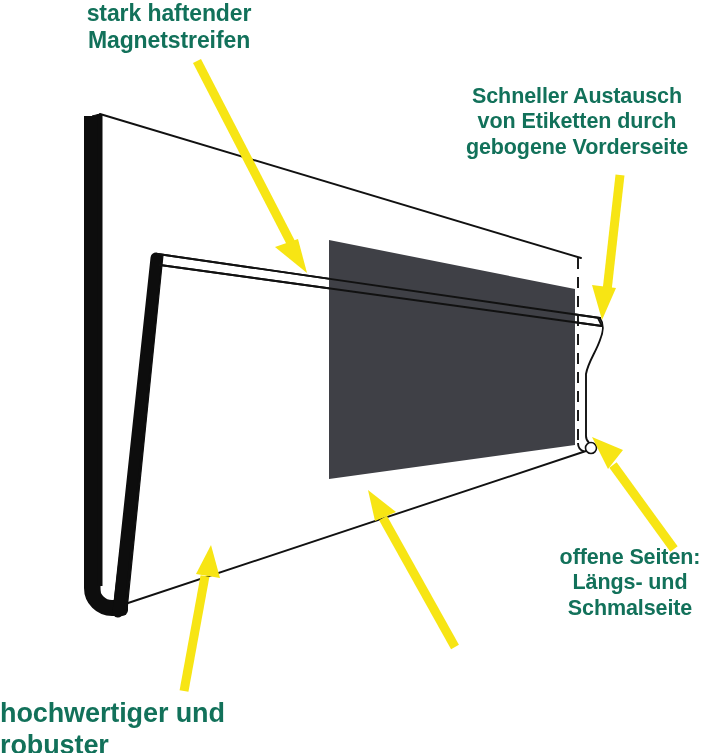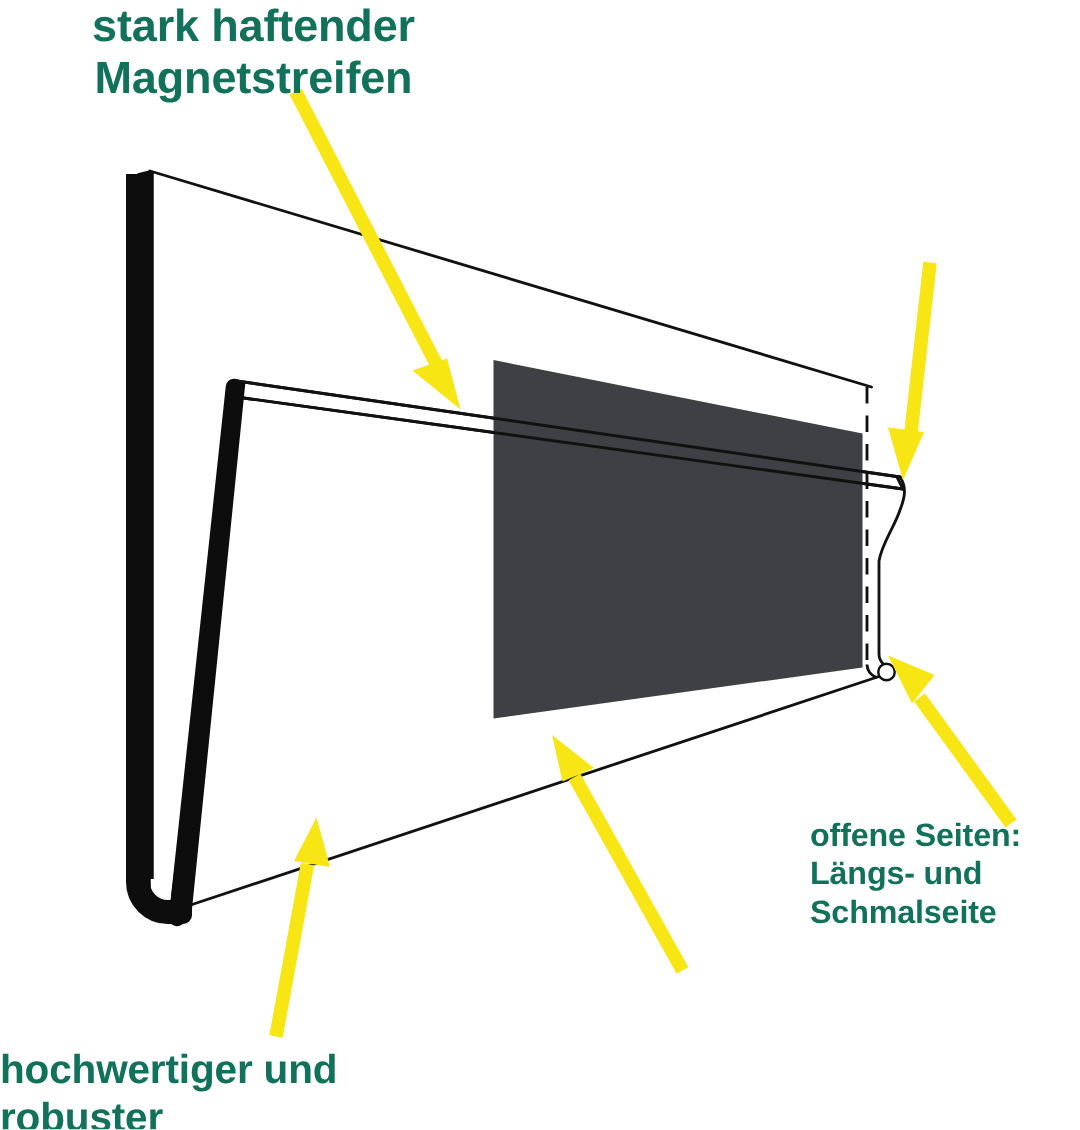--- a/index.html
+++ b/index.html
@@ -33,34 +33,34 @@
     font-weight: bold;
     line-height: 1.18;
     letter-spacing: -0.1px;
     white-space: pre-line;
   }
   #callout-magnet {
     left: 34px;
     top: 0px;
     width: 270px;
     text-align: center;
-    font-size: 30px;
+    font-size: 23px;
   }
   #callout-austausch {
     left: 434px;
     top: 84px;
     width: 286px;
     text-align: center;
     font-size: 21.5px;
   }
   #callout-offene {
     left: 540px;
     top: 545px;
     width: 180px;
-    text-align: left;
+    text-align: center;
     font-size: 21.5px;
   }
   #callout-scannbar {
     left: 352px;
     top: 652px;
     width: 200px;
     text-align: left;
     font-size: 23px;
   }
   #callout-hartkunststoff {
@@ -152,20 +152,23 @@
 
     <g>
       <path d="M 184,691 L 205,576" fill="none" stroke="#F7E514" stroke-width="9" stroke-linecap="butt"></path>
       <path d="M 211,545 L 220,578 L 196,574 Z" fill="#F7E514"></path>
     </g>
   </svg>
 
   <div class="callout" id="callout-magnet">stark haftender
 Magnetstreifen</div>
 
+  <div class="callout" id="callout-austausch">Schneller   Austausch
+von Etiketten durch
+gebogene Vorderseite</div>
 
   <div class="callout" id="callout-offene">offene Seiten:
 Längs- und
 Schmalseite</div>
 
 
   <div class="callout" id="callout-hartkunststoff">hochwertiger und robuster
 Hartkunststoff</div>
 
 </div>

